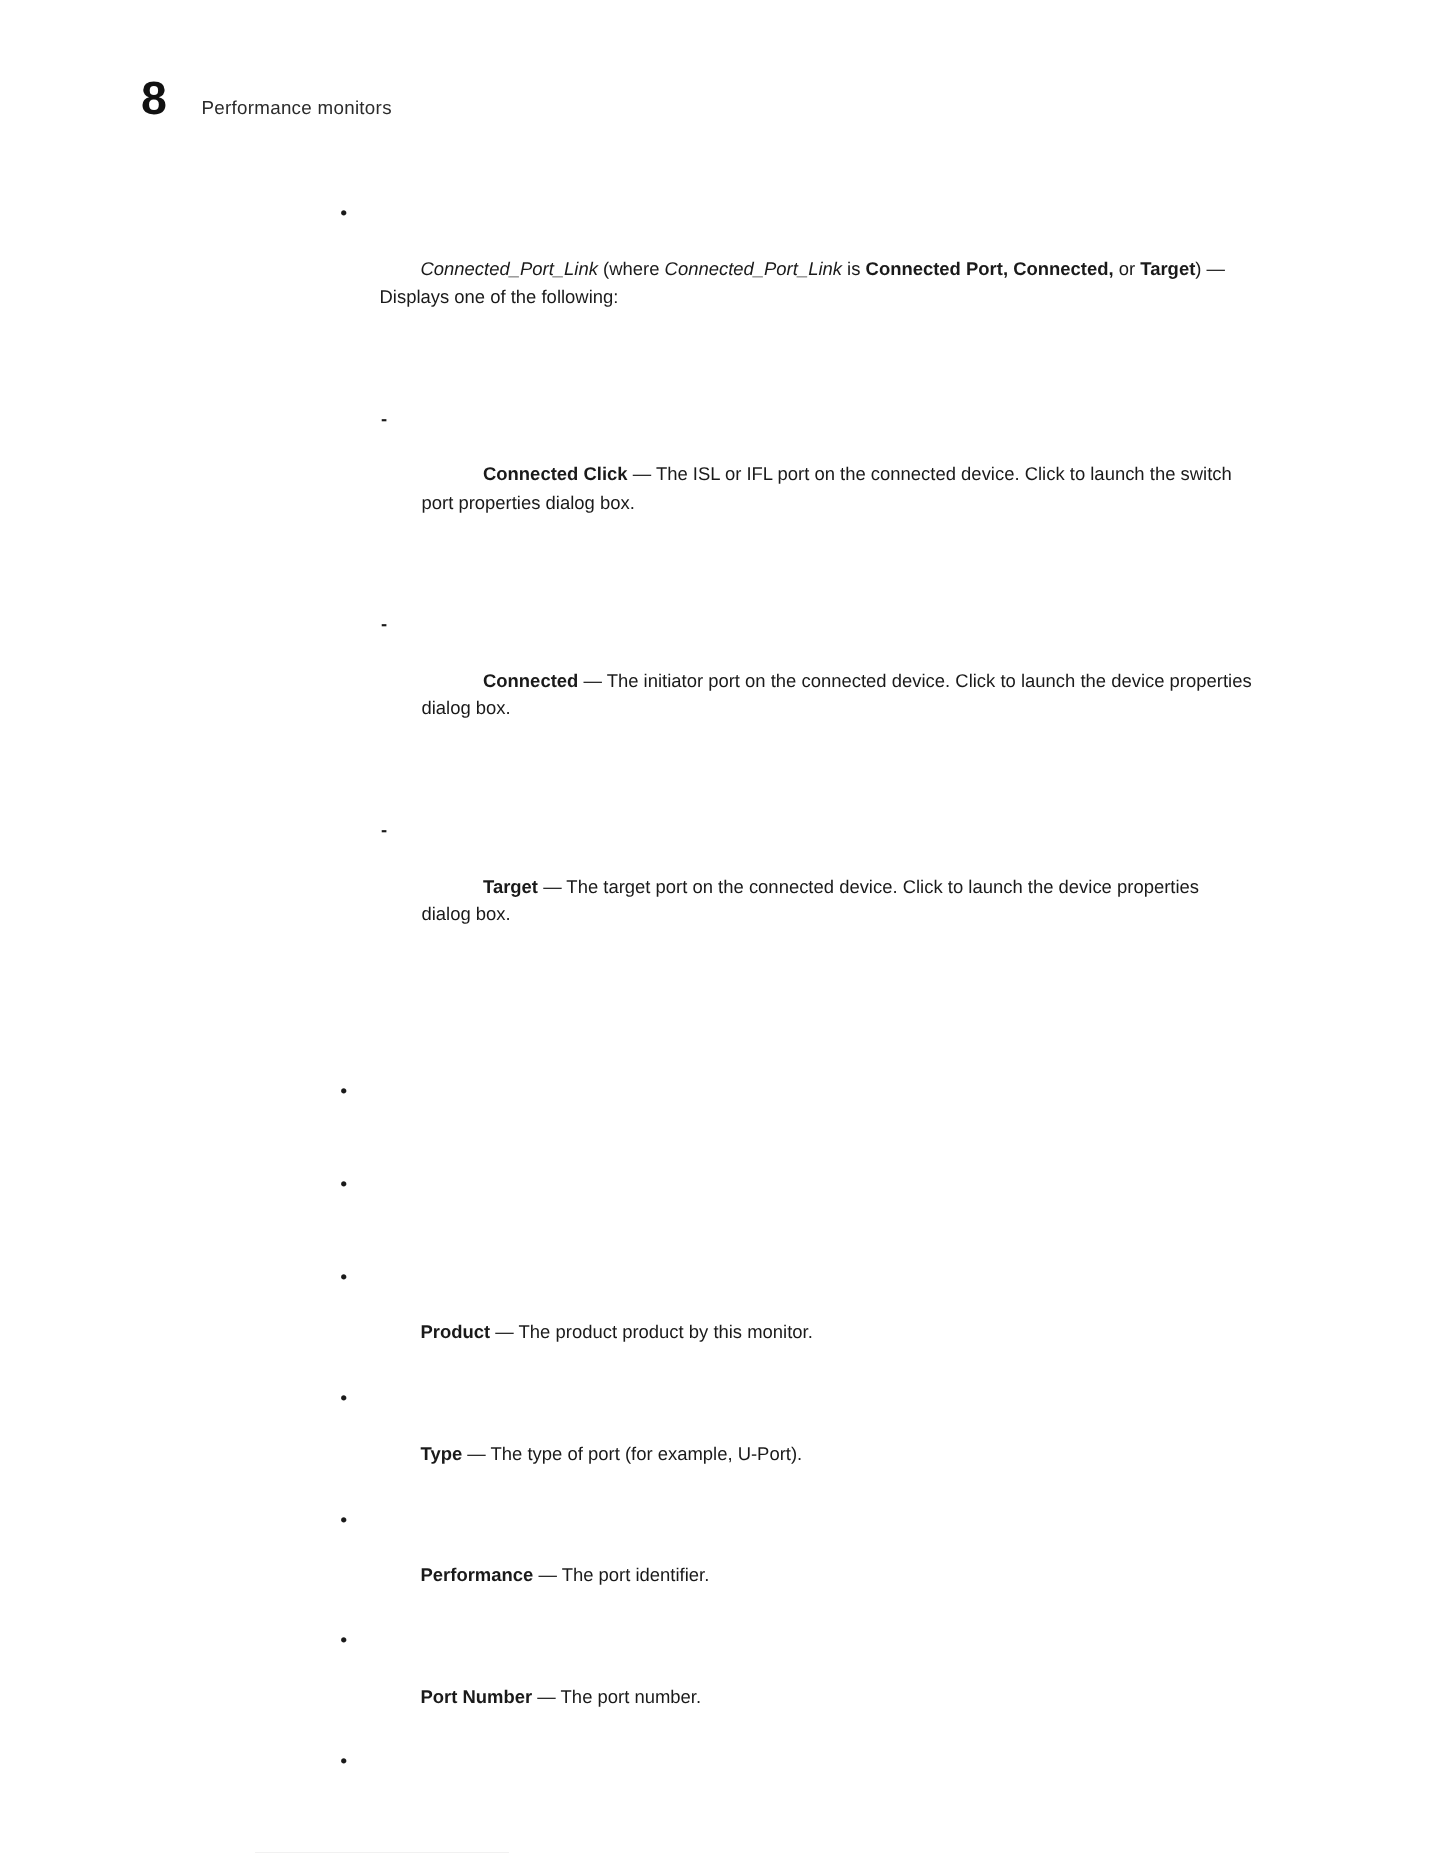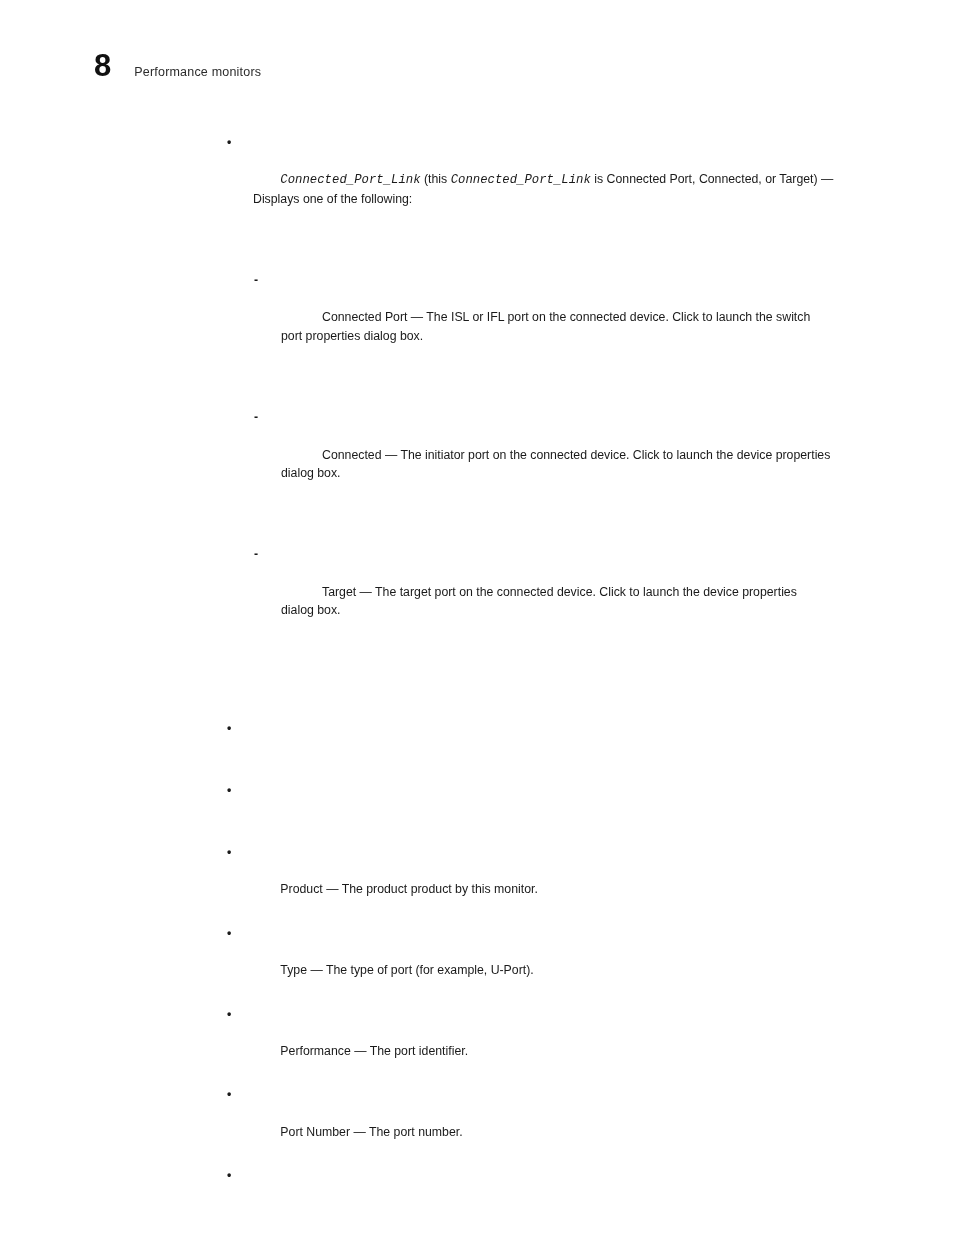--- a/index.html
+++ b/index.html
@@ -37,45 +37,45 @@
     position:absolute; left:2px; top:0;
     font-weight:700;
   }
   .marker.dash { left:1px; }
   .sub-list { margin-top:7px; }
   .sub-list .bullet-item { margin-bottom:7px; }
   .sub-list .bullet-item:last-child { margin-bottom:0; }
   .intro-item { margin-bottom:6px; }
   .fields-list .bullet-item { margin-bottom:6.4px; }
   .fields-list .bullet-item:last-child { margin-bottom:0; }
-  .b { font-weight:400;text-align:center; }
-  .i { font-style:italic;font-family:Liberation Mono, monospace; }
+  .b { font-weight:700;text-align:center; }
+  .i { font-style:italic; }
   .n { font-weight:400; font-style:normal; }
 </style>
 </head>
 <body>
 
 <div class="page">
 
   <header class="chapter-header">
     <span class="chapter-num">8</span>
     <span class="chapter-title">Performance monitors</span>
   </header>
 
   <main class="content">
 
     <ul class="intro-list">
       <li class="bullet-item intro-item">
         <span class="marker">•</span>
-        <span class="runs"><span class="i">Connected_Port_Link</span><span class="n"> (this </span><span class="i">Connected_Port_Link</span><span class="n"> is </span><span class="b">Connected Port,</span><span class="n"> </span><span class="b">Connected,</span><span class="n"> or </span><span class="b">Target</span><span class="n">) —
+        <span class="runs"><span class="i">Connected_Port_Link</span><span class="n"> (where </span><span class="i">Connected_Port_Link</span><span class="n"> is </span><span class="b">Connected Port,</span><span class="n"> </span><span class="b">Connected,</span><span class="n"> or </span><span class="b">Target</span><span class="n">) —
 Displays one of the following:</span></span>
         <ul class="sub-list">
           <li class="bullet-item">
             <span class="marker dash">-</span>
-            <span class="runs"><span class="b">Connected Port</span><span class="n"> — The ISL or IFL port on the connected device. Click to launch the switch
+            <span class="runs"><span class="b">Connected Click</span><span class="n"> — The ISL or IFL port on the connected device. Click to launch the switch
 port properties dialog box.</span></span>
           </li>
           <li class="bullet-item">
             <span class="marker dash">-</span>
             <span class="runs"><span class="b">Connected</span><span class="n"> — The initiator port on the connected device. Click to launch the device properties
 dialog box.</span></span>
           </li>
           <li class="bullet-item">
             <span class="marker dash">-</span>
             <span class="runs"><span class="b">Target</span><span class="n"> — The target port on the connected device. Click to launch the device properties

